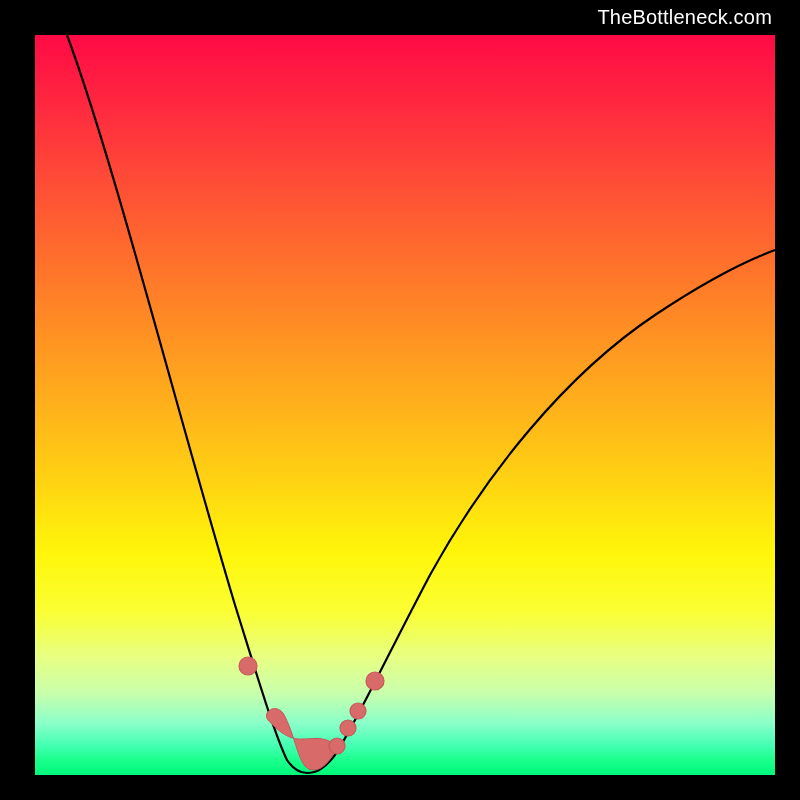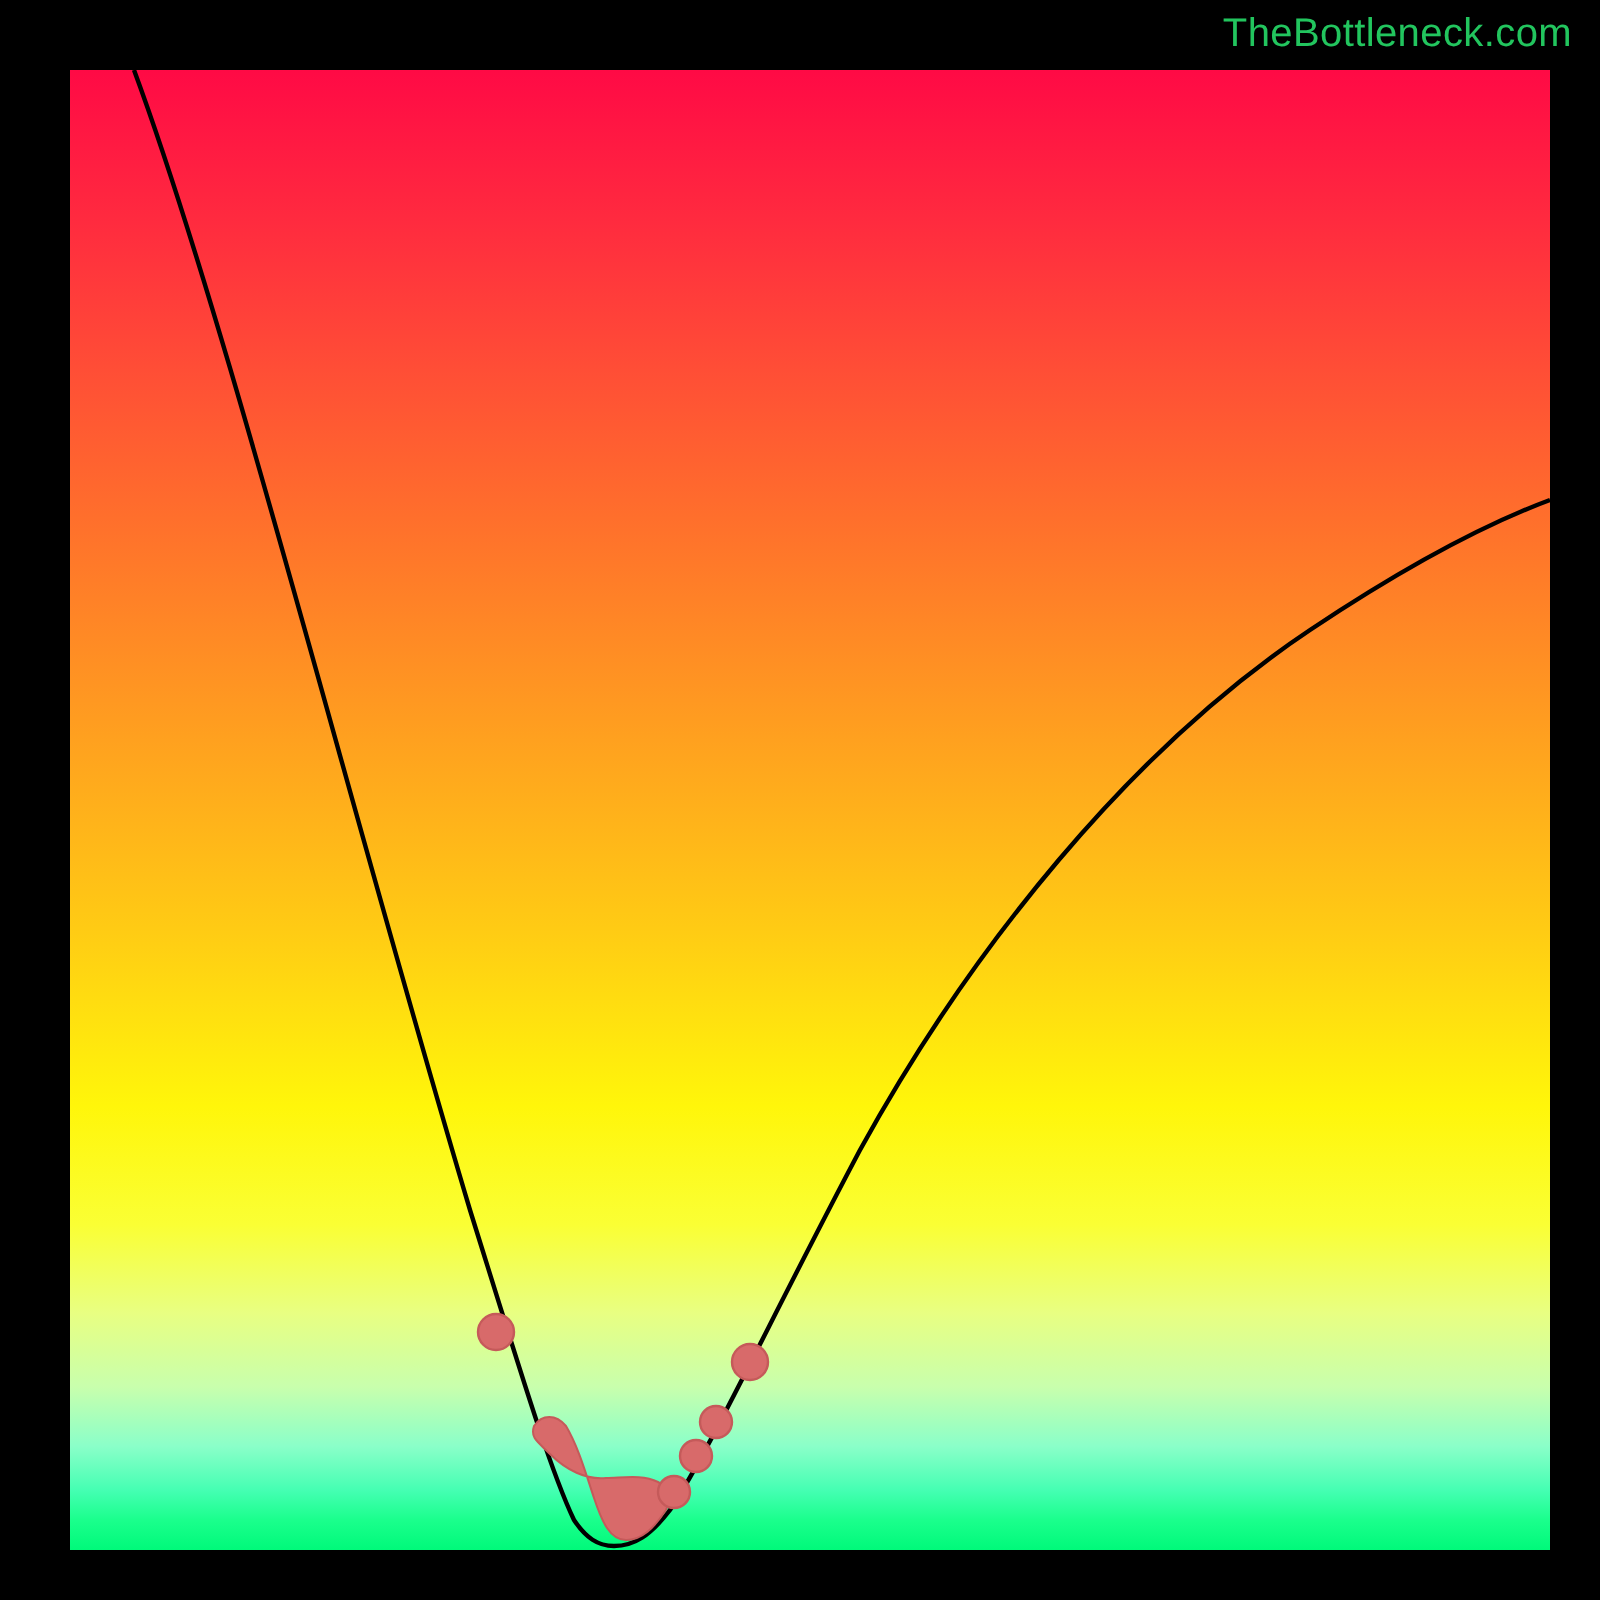--- a/index.html
+++ b/index.html
@@ -37,22 +37,22 @@
       #c8ffad 89%,
       #8affc9 93%,
       #44ffb2 96%,
       #1aff8c 98%,
       #00f97a 100%
     );
   }
   .watermark {
     position: absolute;
     top: 6px;
-    right: 14px;
-    color: #22c55e;
+    right: 28px;
+    color: #ffffff;
     font-size: 20px;
     font-weight: 500;
     letter-spacing: 0.2px;
     user-select: none;
   }
   svg.curves {
     position: absolute;
     left: 0;
     top: 0;
     width: 740px;

